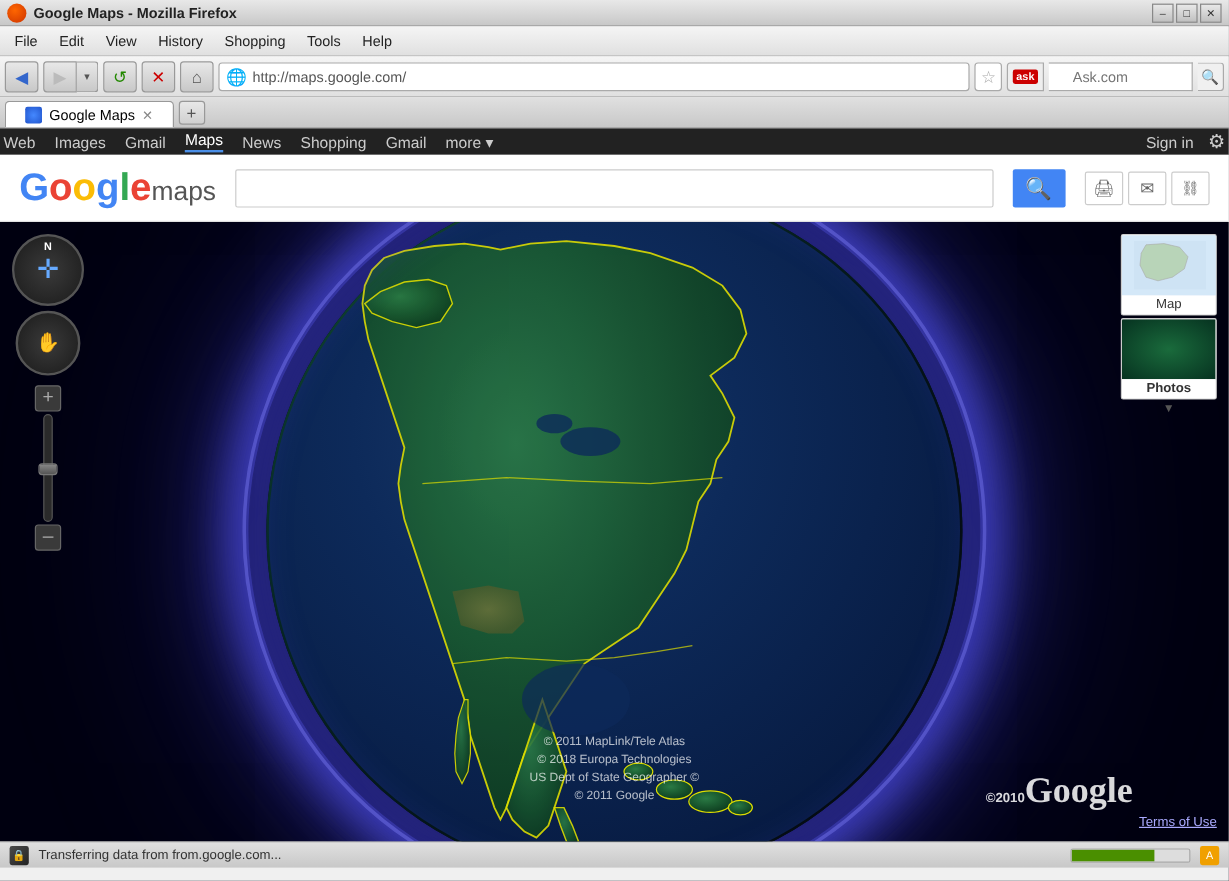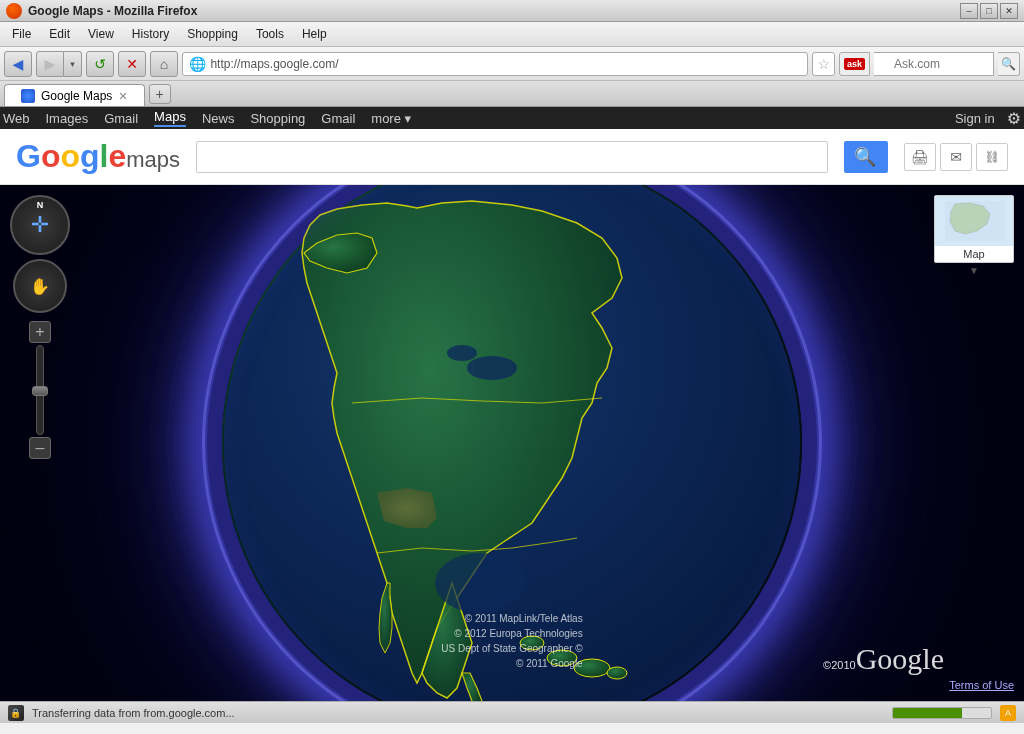--- a/index.html
+++ b/index.html
@@ -422,33 +422,33 @@
       color: #555;
       cursor: pointer;
     }
 
     
     .attribution {
       position: absolute;
       bottom: 30px;
       left: 50%;
       transform: translateX(-50%);
-      text-align: right;
+      text-align: center;
       color: rgba(255,255,255,0.7);
       font-size: 10px;
       line-height: 1.5;
       pointer-events: none;
     }
     .google-watermark {
       position: absolute;
       bottom: 25px;
       right: 80px;
       color: white;
       font-size: 28px;
-      font-weight: normal;
+      font-weight: bold;
       opacity: 0.85;
       font-family: 'Times New Roman', serif;
     }
     .terms-link {
       position: absolute;
       bottom: 10px;
       right: 10px;
       color: #aaf;
       font-size: 11px;
       text-decoration: underline;
@@ -716,26 +716,30 @@
         
         <svg width="80" height="50" xmlns="http://www.w3.org/2000/svg">
           <rect width="80" height="50" fill="#d4e8f8"></rect>
           <rect x="10" y="5" width="60" height="40" fill="#c8ddf0" opacity="0.5"></rect>
 
           <path d="M20,8 L35,7 L48,10 L55,18 L52,28 L42,35 L30,38 L20,35 L15,25 L16,15 Z" fill="#b8d4b8" stroke="#aaa" stroke-width="0.5"></path>
         </svg>
       </div>
       <div class="map-type-label">Map</div>
     </div>
+    <div class="map-type-btn active">
+      <div class="map-type-thumb map-thumb-satellite"></div>
+      <div class="map-type-label">Photos</div>
+    </div>
     <div class="photos-arrow">▼</div>
   </div>
 
   <div class="attribution">
     <div>© 2011 MapLink/Tele Atlas</div>
-    <div>© 2012 Europa Technologies</div>
+    <div>© 2018 Europa Technologies</div>
     <div>US Dept of State Geographer ©</div>
     <div>© 2011 Google</div>
   </div>
 
   <div class="google-watermark">
     <span style="font-size:11px; font-family:Arial;">©2010</span><span style="font-family:'Times New Roman',serif; font-size:30px;">Google</span>
   </div>
 
   <div class="terms-link">Terms of Use</div>
 

